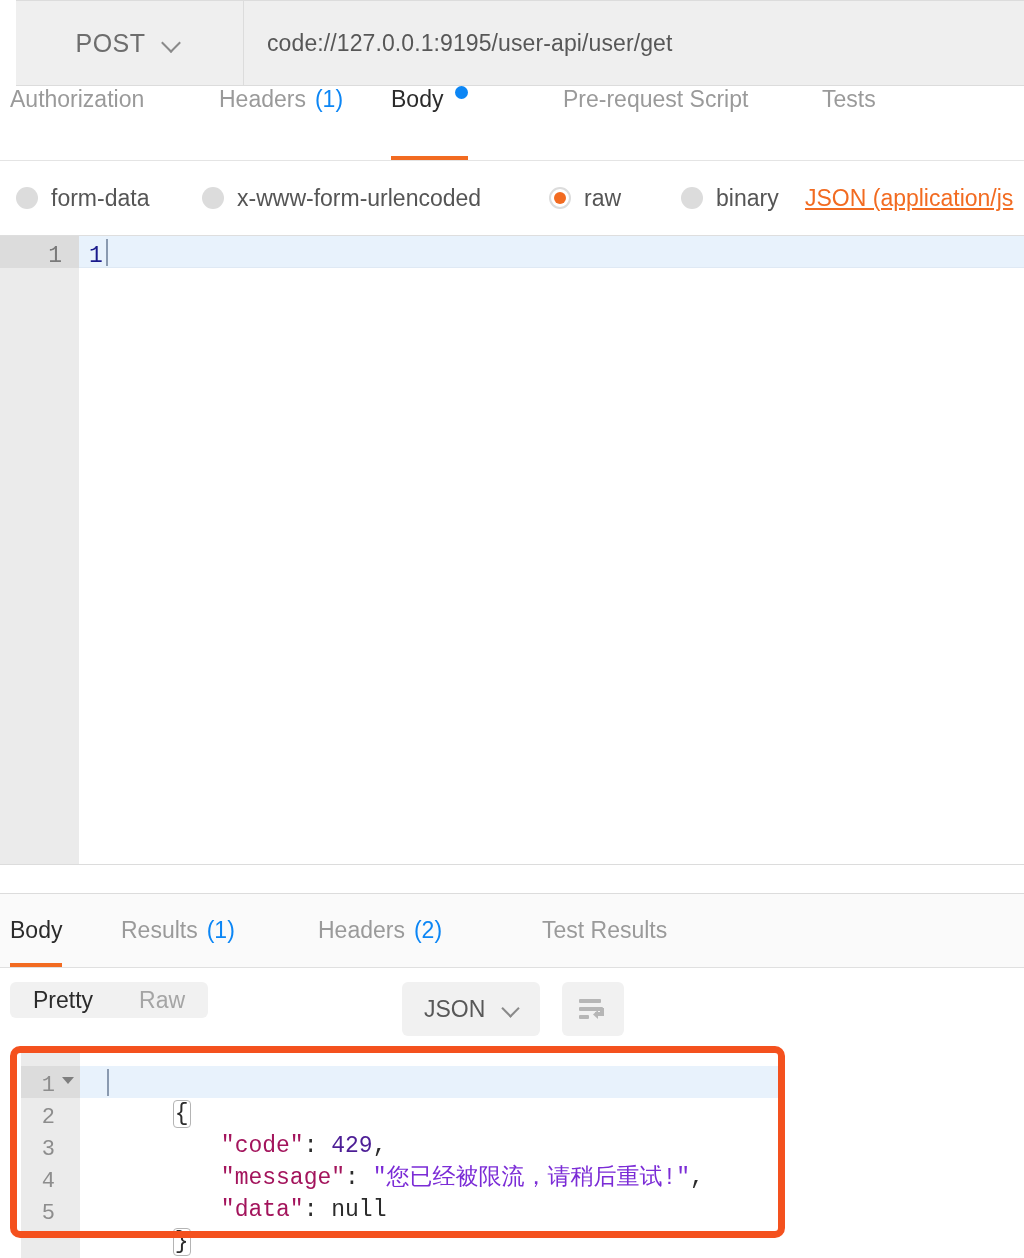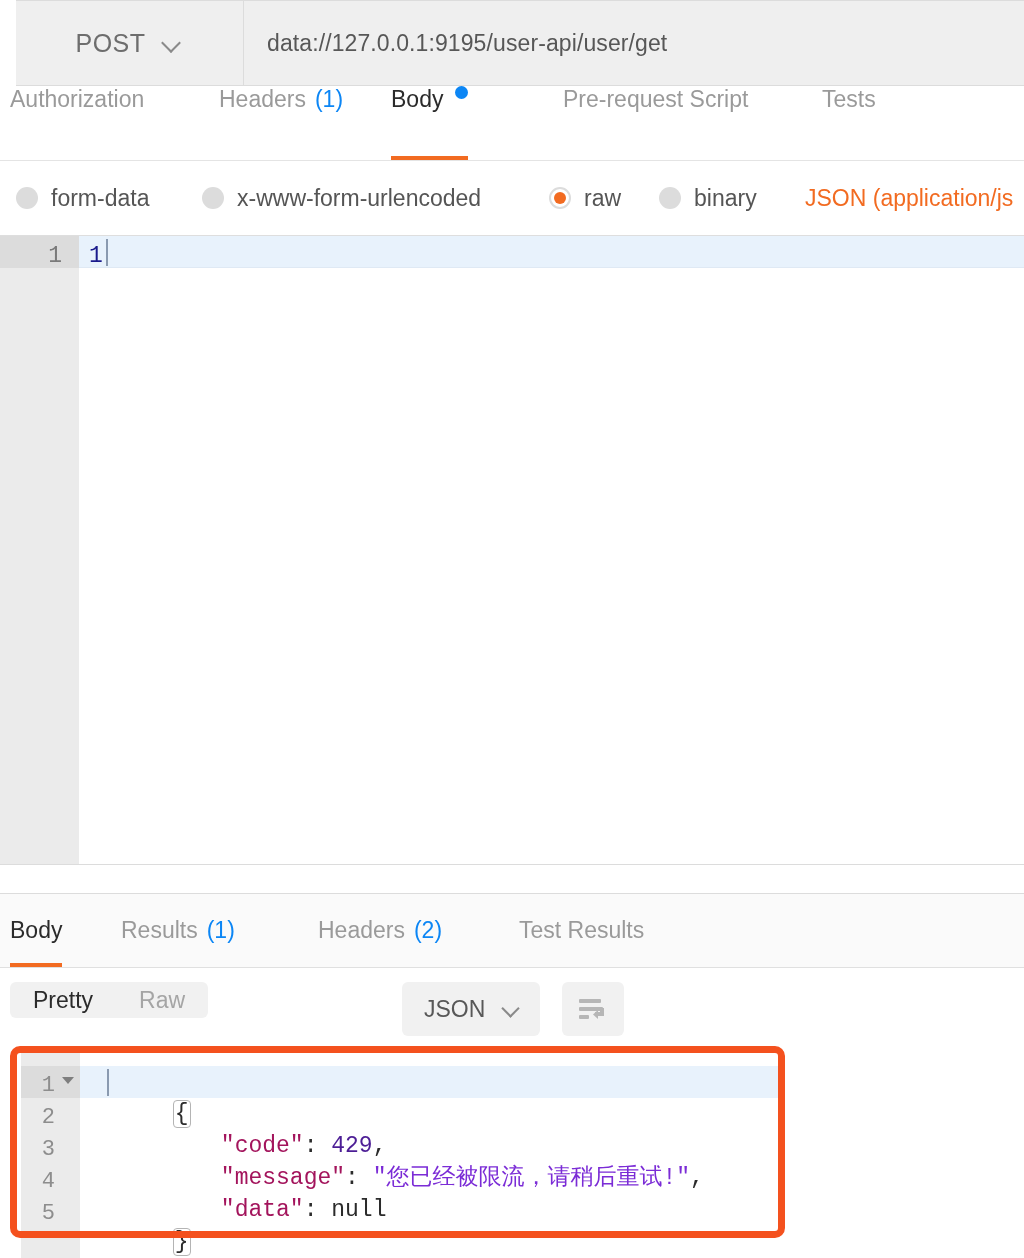--- a/index.html
+++ b/index.html
@@ -427,21 +427,21 @@
 </style>
 </head>
 <body>
 
 <div class="url-bar">
   <div class="method-box">
     <span class="method-label">POST</span>
     <span class="method-caret"></span>
   </div>
   <div class="url-input">
-    <span class="url-text">data://127.0.0.1:9195/user-api/user/get</span>
+    <span class="url-text">code://127.0.0.1:9195/user-api/user/get</span>
   </div>
 </div>
 
 <div class="req-tabs">
   <div class="tab" style="left:10px;">
     <span>Authorization</span>
   </div>
   <div class="tab" style="left:219px;">
     <span>Headers</span>
     <span class="count">(1)</span>
@@ -465,25 +465,25 @@
     <span class="radio-label">x-www-form-urlencoded</span>
   </div>
   <div class="radio-item" style="left:16px;">
     <span class="radio-circle"></span>
     <span class="radio-label">form-data</span>
   </div>
   <div class="radio-item selected" style="left:549px;">
     <span class="radio-circle"></span>
     <span class="radio-label">raw</span>
   </div>
-  <div class="radio-item" style="left:659px;">
+  <div class="radio-item" style="left:681px;">
     <span class="radio-circle"></span>
     <span class="radio-label">binary</span>
   </div>
-  <div class="content-type-link" style="left:805px;">
+  <div class="content-type-link" style="left:805px;text-decoration:underline;">
     <span>JSON (application/js</span>
   </div>
 </div>
 
 <div class="req-editor">
   <div class="req-gutter">
     <div class="req-gutter-active-bg"></div>
     <div class="req-gutter-active-bg" style="background:transparent;"></div>
     <div class="ln active" style="top:4px;">1</div>
   </div>
@@ -502,21 +502,21 @@
     <span class="underline"></span>
   </div>
   <div class="rtab" style="left:121px;">
     <span>Results</span>
     <span class="count">(1)</span>
   </div>
   <div class="rtab" style="left:318px;">
     <span>Headers</span>
     <span class="count">(2)</span>
   </div>
-  <div class="rtab" style="left:519px;">
+  <div class="rtab" style="left:542px;">
     <span>Test Results</span>
   </div>
 </div>
 
 <div class="resp-toolbar">
   <div class="seg-group">
     <div class="seg active">
       <span>Pretty</span>
     </div>
     <div class="seg">

